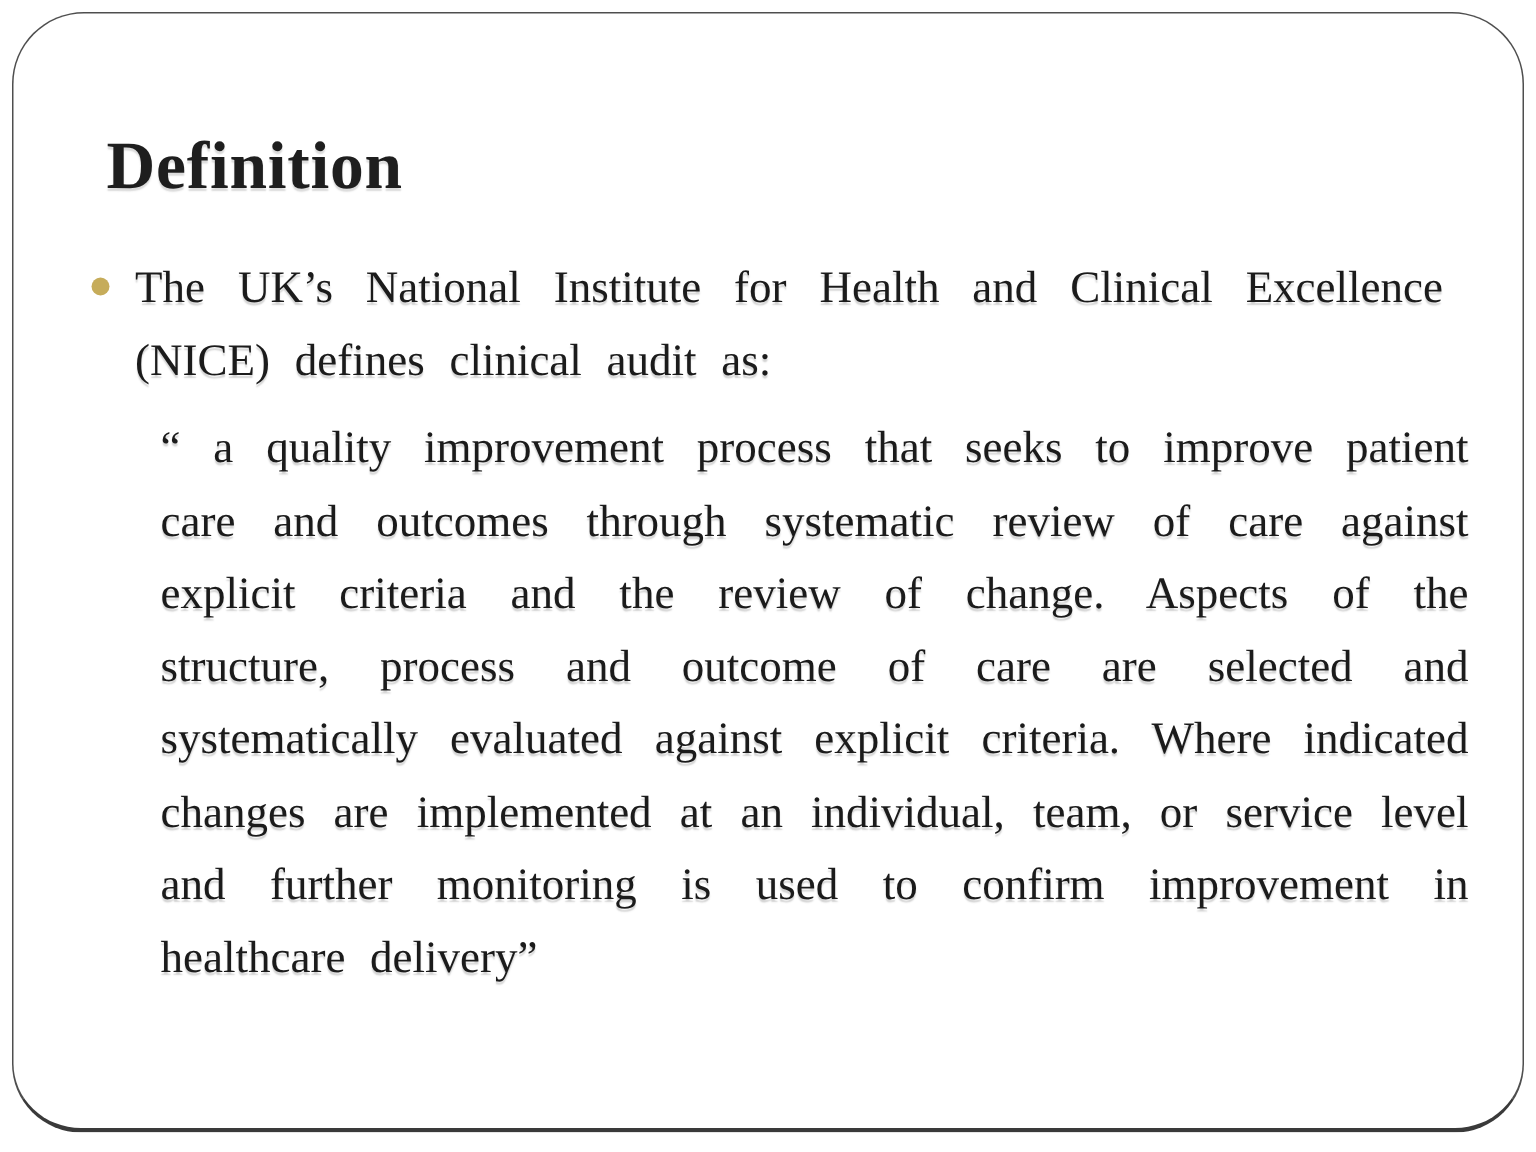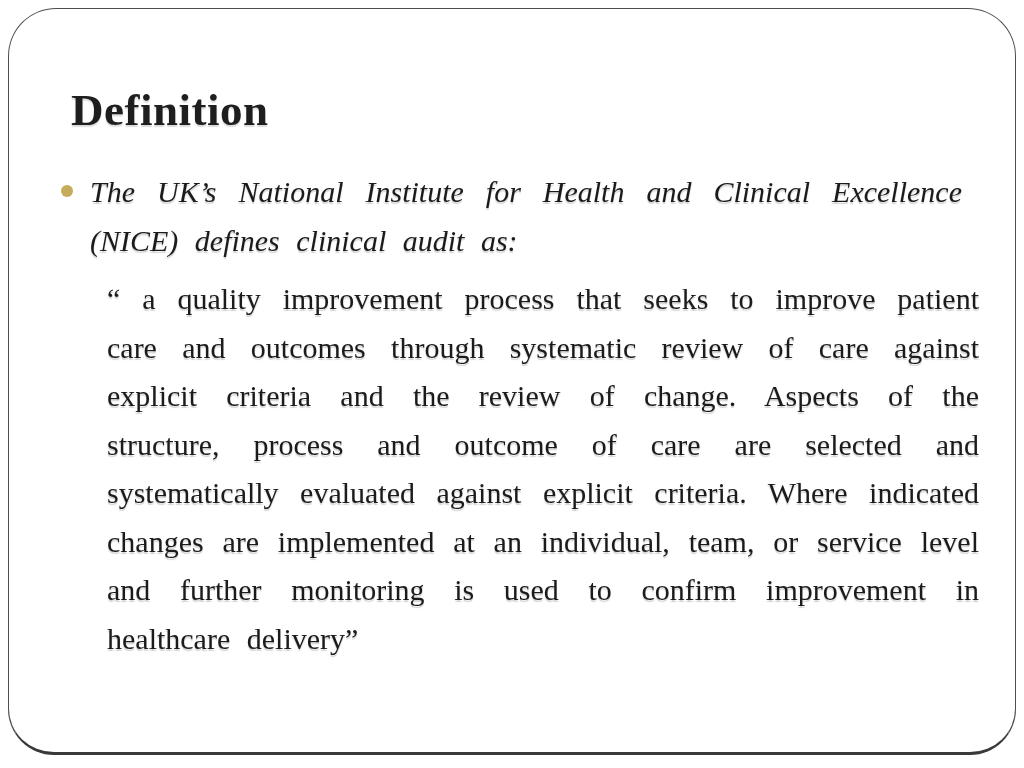--- a/index.html
+++ b/index.html
@@ -41,21 +41,20 @@
   }
   .slide-content {
     position: absolute;
     left: 61px;
     top: 168px;
     width: 901px;
   }
   .bullet-item {
     display: flex;
     align-items: flex-start;
-    font-style: italic;
   }
   .bullet-dot {
     flex: 0 0 auto;
     width: 12px;
     height: 12px;
     margin-top: 17px;
     margin-right: 17px;
     border-radius: 50%;
     background: var(--bullet, #c6ac5a);
   }

